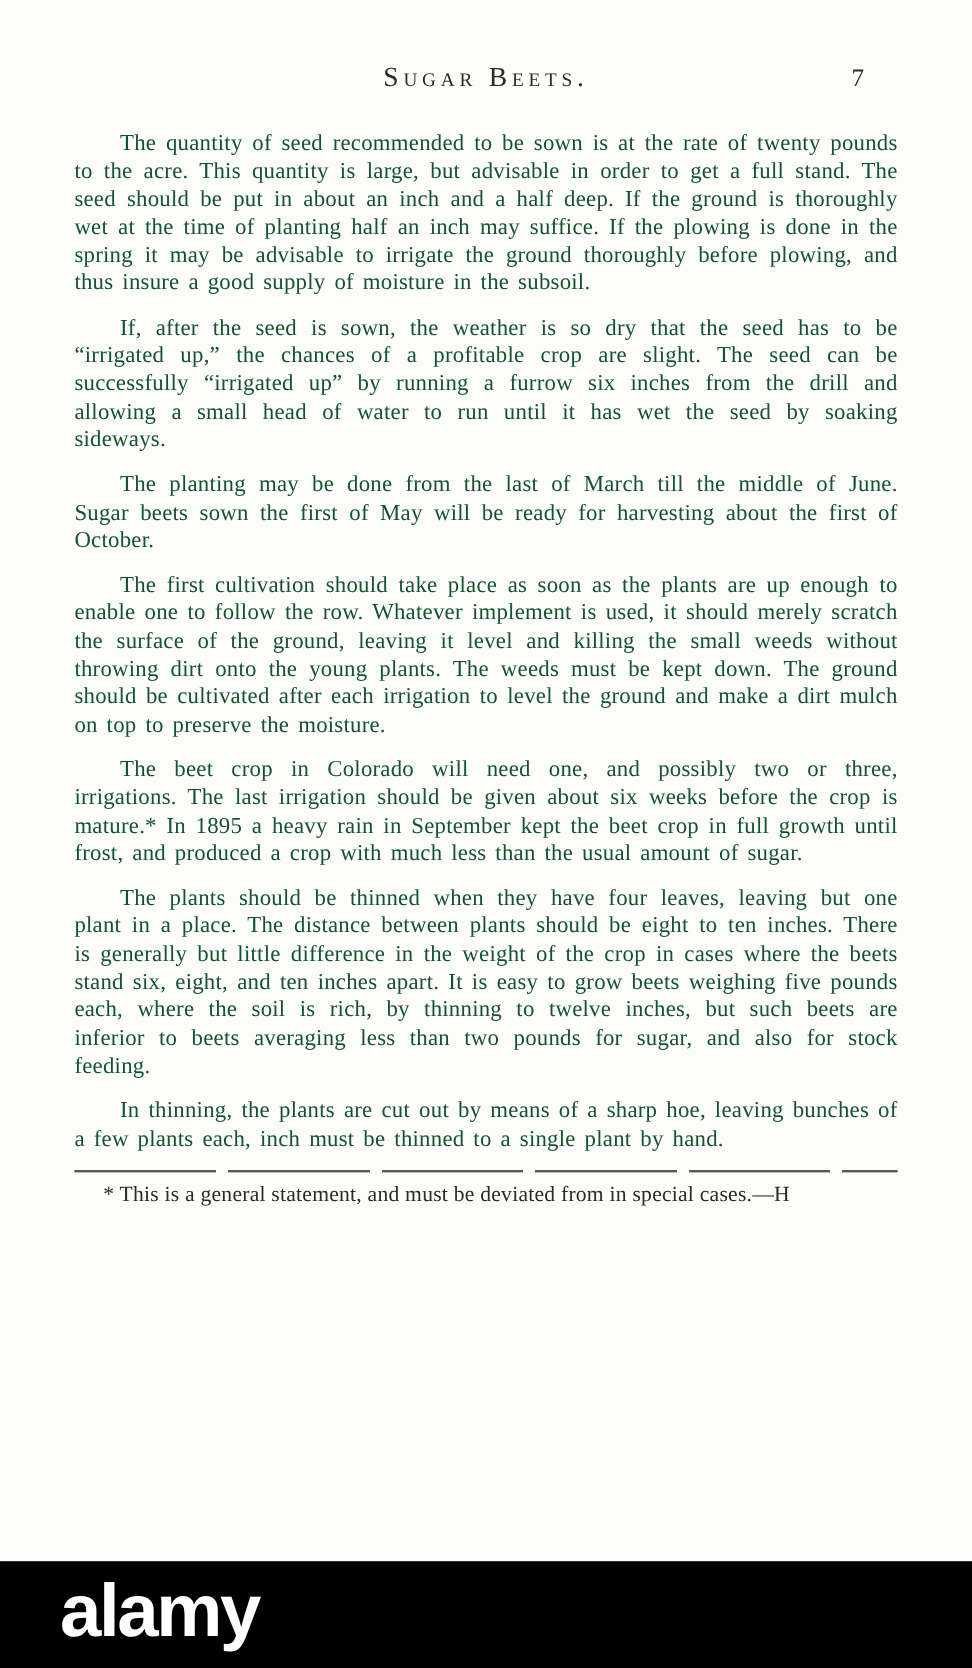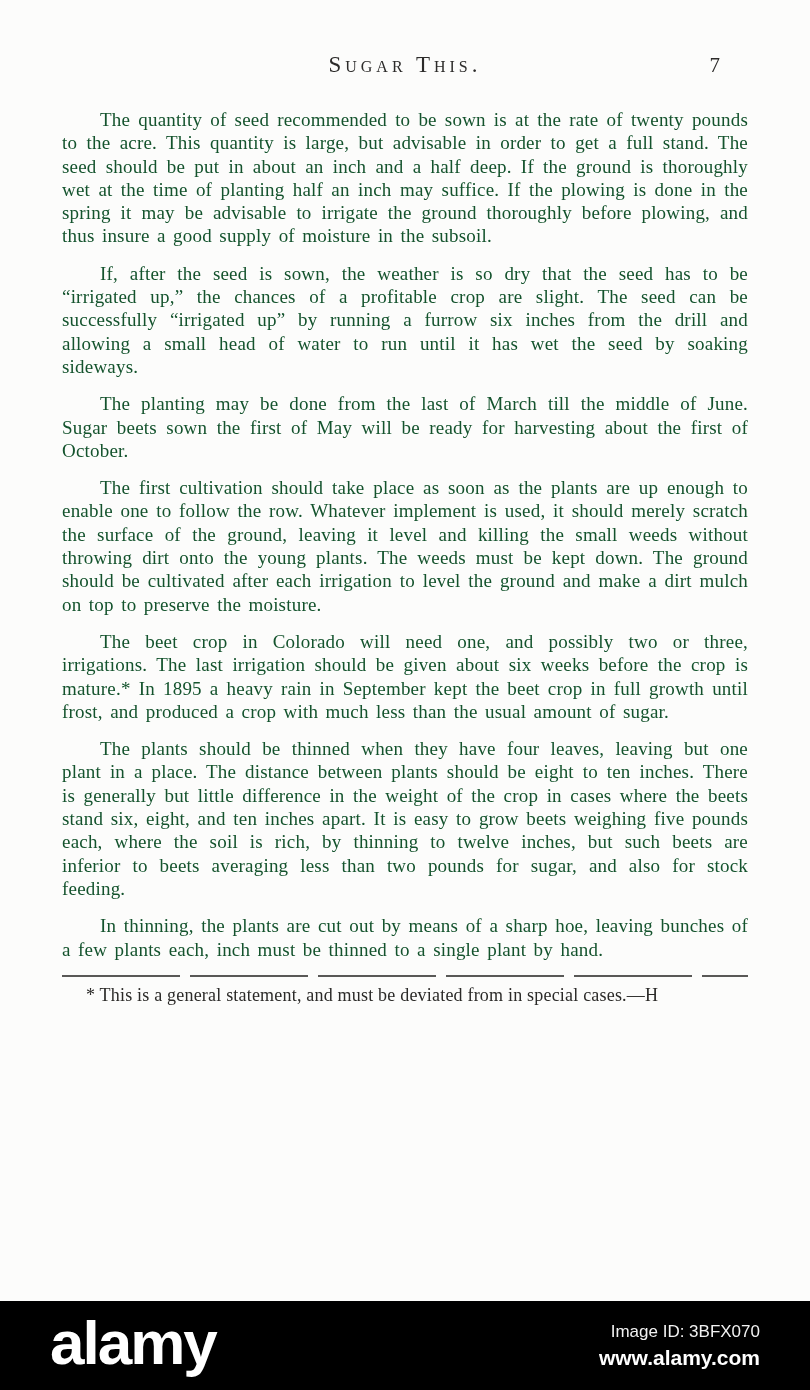--- a/index.html
+++ b/index.html
@@ -102,38 +102,34 @@
     color: #ffffff;
   }
 </style>
 </head>
 <body>
 
 <div class="page">
   <div class="scan-area">
 
     <div class="running-head">
-      <div class="head-title">Sugar This.</div>
+      <div class="head-title">Sugar Beets.</div>
       <div class="head-pageno">7</div>
     </div>
 
     <div class="body-text">
       <p>The quantity of seed recommended to be sown is at the rate of twenty pounds to the acre.  This quantity is large, but advisable in order to get a full stand.  The seed should be put in about an inch and a half deep.  If the ground is thoroughly wet at the time of planting half an inch may suffice.  If the plowing is done in the spring it may be advisable to irrigate the ground thoroughly before plowing, and thus insure a good supply of moisture in the subsoil.</p>
       <p>If, after the seed is sown, the weather is so dry that the seed has to be “irrigated up,” the chances of a profitable crop are slight. The seed can be successfully “irrigated up” by running a furrow six inches from the drill and allowing a small head of water to run until it has wet the seed by soaking sideways.</p>
       <p>The planting may be done from the last of March till the middle of June.  Sugar beets sown the first of May will be ready for harvesting about the first of October.</p>
       <p>The first cultivation should take place as soon as the plants are up enough to enable one to follow the row.  Whatever implement is used, it should merely scratch the surface of the ground, leaving it level and killing the small weeds without throwing dirt onto the young plants.  The weeds must be kept down.  The ground should be cultivated after each irrigation to level the ground and make a dirt mulch on top to preserve the moisture.</p>
       <p>The beet crop in Colorado will need one, and possibly two or three, irrigations.  The last irrigation should be given about six weeks before the crop is mature.*  In 1895 a heavy rain in September kept the beet crop in full growth until frost, and produced a crop with much less than the usual amount of sugar.</p>
       <p>The plants should be thinned when they have four leaves, leaving but one plant in a place.  The distance between plants should be eight to ten inches.  There is generally but little difference in the weight of the crop in cases where the beets stand six, eight, and ten inches apart.  It is easy to grow beets weighing five pounds each, where the soil is rich, by thinning to twelve inches, but such beets are inferior to beets averaging less than two pounds for sugar, and also for stock feeding.</p>
       <p>In thinning, the plants are cut out by means of a sharp hoe, leaving bunches of a few plants each, inch must be thinned to a single plant by hand.</p>
     </div>
 
     <div class="footnote-rule"></div>
     <div class="footnote">* This is a general statement, and must be deviated from in special cases.—H</div>
   </div>
 
   <div class="watermark-bar">
     <div class="alamy-logo">alamy</div>
-    <div class="wm-right">
-      <div class="wm-image-id">Image ID: 3BFX070</div>
-      <div class="wm-url">www.alamy.com</div>
-    </div>
   </div>
 </div>
 
 </body></html>

